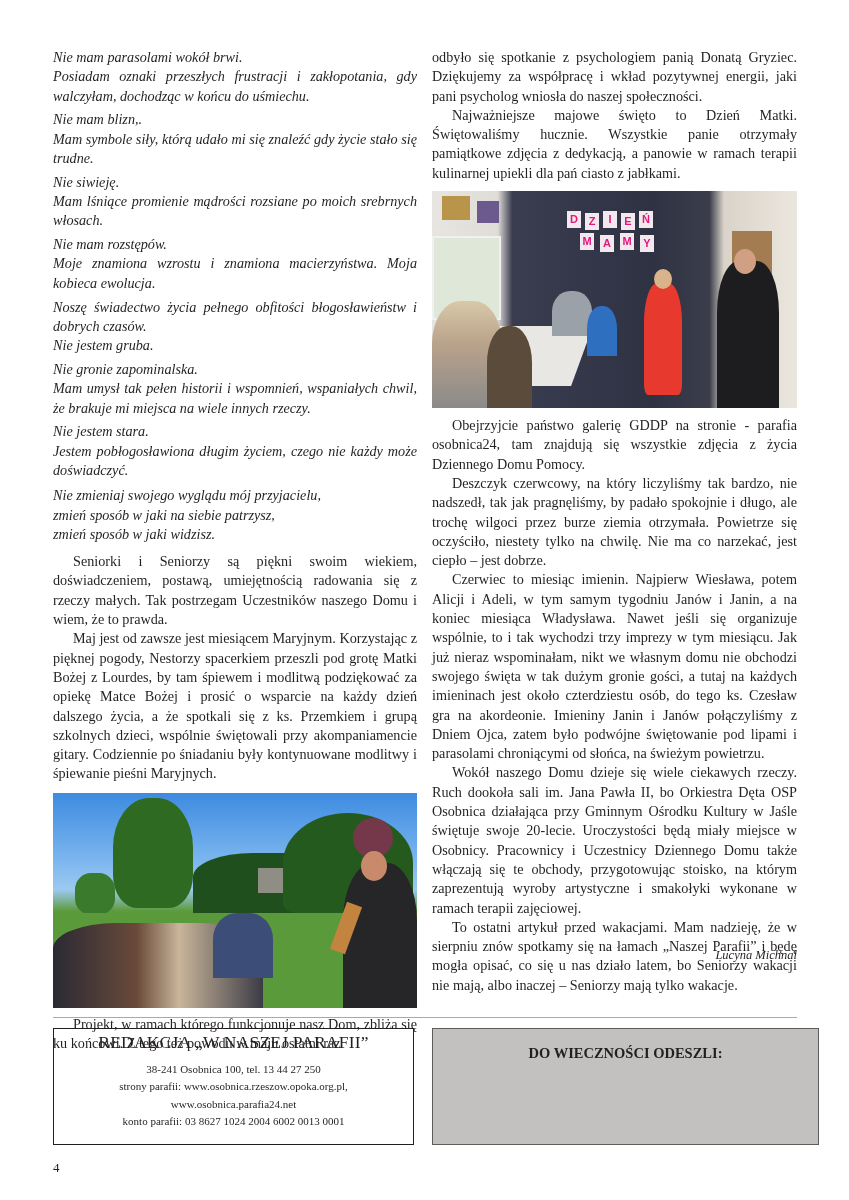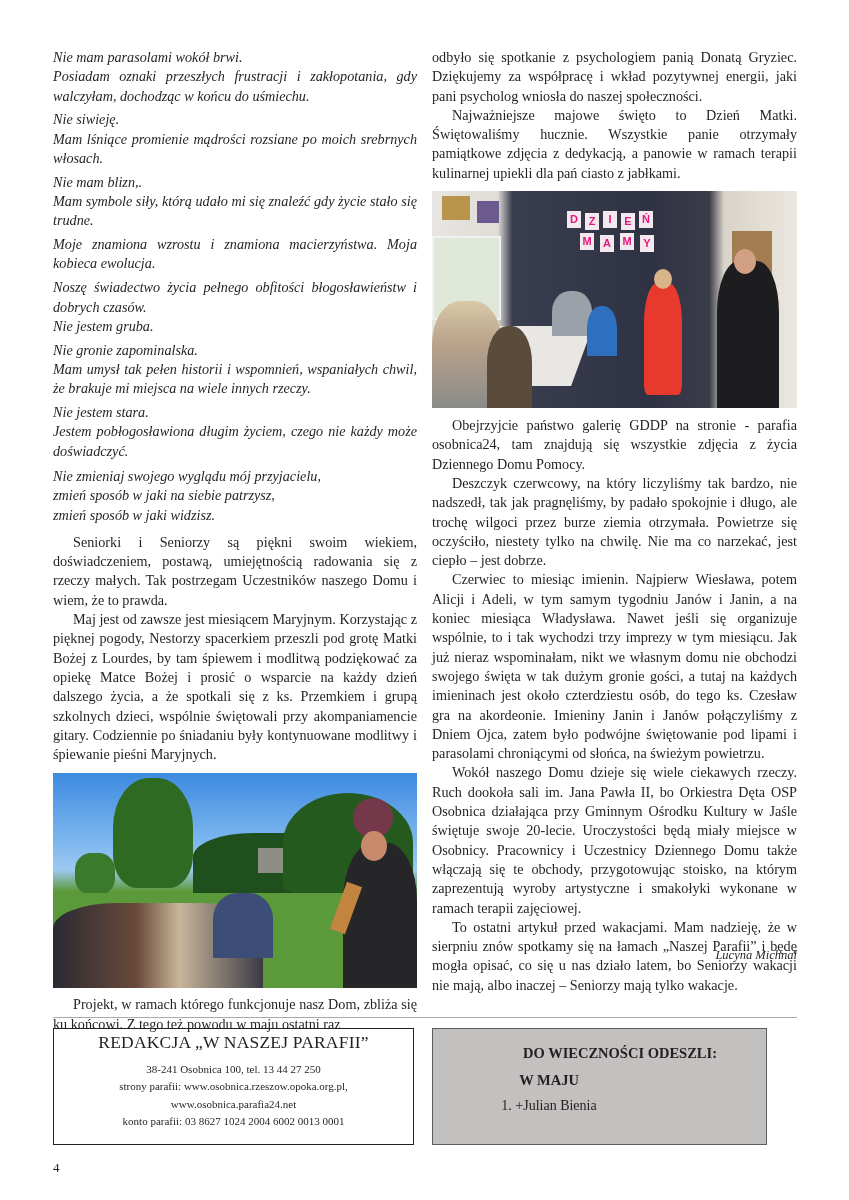--- a/index.html
+++ b/index.html
@@ -18,50 +18,51 @@
   .photo-dzien { width: 365px; height: 217px; margin-top: 8px; margin-bottom: 8px;
      background: linear-gradient(90deg, #e7e5e1 0%, #e0ddd8 18%, #3a3d4f 22%, #2f3243 60%, #3b3d4b 76%, #d9d3c9 80%, #ece7de 100%); }
   .shape { position: absolute; }
   .signature { position: absolute; right: 52px; top: 948px; font-style: italic; font-size: 12.5px; }
   .rule { position: absolute; left: 53px; top: 1017px; width: 744px; height: 1px; background: #a7a9ac; }
   .box-redakcja { position: absolute; left: 53px; top: 1028px; width: 361px; height: 117px;
      border: 1.6px solid #231f20; box-sizing: border-box; text-align: center; }
   .box-redakcja .title { font-size: 17.5px; margin-top: 3px; letter-spacing: 0.2px; }
   .box-redakcja .line { font-size: 11px; line-height: 17.3px; }
   .box-redakcja .lines { margin-top: 8px; }
-  .box-obit { position: absolute; left: 432px; top: 1028px; width: 335px; height: 117px;
-     border: 1.6px solid #5d5d5d; background: #c2c1bf; box-sizing: border-box; text-align: center; padding-left: 41px; }
+  .box-obit { position: absolute; left: 432px; top: 1028px; width: 387px; height: 117px;
+     border: 1.6px solid #5d5d5d; background: #c2c1bf; box-sizing: border-box; text-align: center; }
   .box-obit .title { font-weight: bold; font-size: 14.5px; margin-top: 16px; }
   .obit-cols { display: flex; margin-top: 10px; }
   .obit-col { flex: 1; }
   .obit-col .head { font-weight: bold; font-size: 14.5px; margin-bottom: 8px; }
   .obit-col .item { font-size: 14px; line-height: 18px; }
   .obit-col.left { flex: 0 0 150px; }
   .page-number { position: absolute; left: 53px; top: 1160px; font-size: 13px; }
   .banner-letter { position: absolute; width: 14px; height: 17px; background: #f3e8ee; color: #e0197d;
      font-family: "Liberation Sans", sans-serif; font-weight: bold; font-size: 11px; text-align: center; line-height: 17px; }
 </style>
 </head>
 <body>
 
 <div class="col col-left">
   <div class="poem">
     <p>
         <span>Nie mam parasolami wokół brwi.</span>
         <span>Posiadam oznaki przeszłych frustracji i zakłopotania, gdy walczyłam, dochodząc w końcu do uśmiechu.</span>
       </p>
     <p>
+        <span>Nie mam blizn,.</span>
+        <span>Mam symbole siły, którą udało mi się znaleźć gdy życie stało się trudne.</span>
+      </p>
+    <p>
         <span>Nie siwieję.</span>
         <span>Mam lśniące promienie mądrości rozsiane po moich srebrnych włosach.</span>
       </p>
     <p>
-        <span>Nie mam blizn,.</span>
-        <span>Mam symbole siły, którą udało mi się znaleźć gdy życie stało się trudne.</span>
-      </p>
-    <p>
+        <span>Nie mam rozstępów.</span>
         <span>Moje znamiona wzrostu i znamiona macierzyństwa. Moja kobieca ewolucja.</span>
       </p>
     <p>
         <span>Noszę świadectwo życia pełnego obfitości błogosławieństw i dobrych czasów.</span>
         <span>Nie jestem gruba.</span>
       </p>
     <p>
         <span>Nie gronie zapominalska.</span>
         <span>Mam umysł tak pełen historii i wspomnień, wspaniałych chwil, że brakuje mi miejsca na wiele innych rzeczy.</span>
       </p>
@@ -149,20 +150,16 @@
     <div class="line">38-241 Osobnica 100, tel. 13 44 27 250</div>
     <div class="line">strony parafii: www.osobnica.rzeszow.opoka.org.pl,</div>
     <div class="line">www.osobnica.parafia24.net</div>
     <div class="line">konto parafii: 03 8627 1024 2004 6002 0013 0001</div>
   </div>
 </div>
 
 <div class="box-obit">
   <div class="title">DO WIECZNOŚCI ODESZLI:</div>
   <div class="obit-cols">
-    <div class="obit-col left">
-      <div class="head">W MAJU</div>
-      <div class="item">1. +Julian Bienia</div>
-    </div>
   </div>
 </div>
 
 <div class="page-number">4</div>
 
 </body></html>

